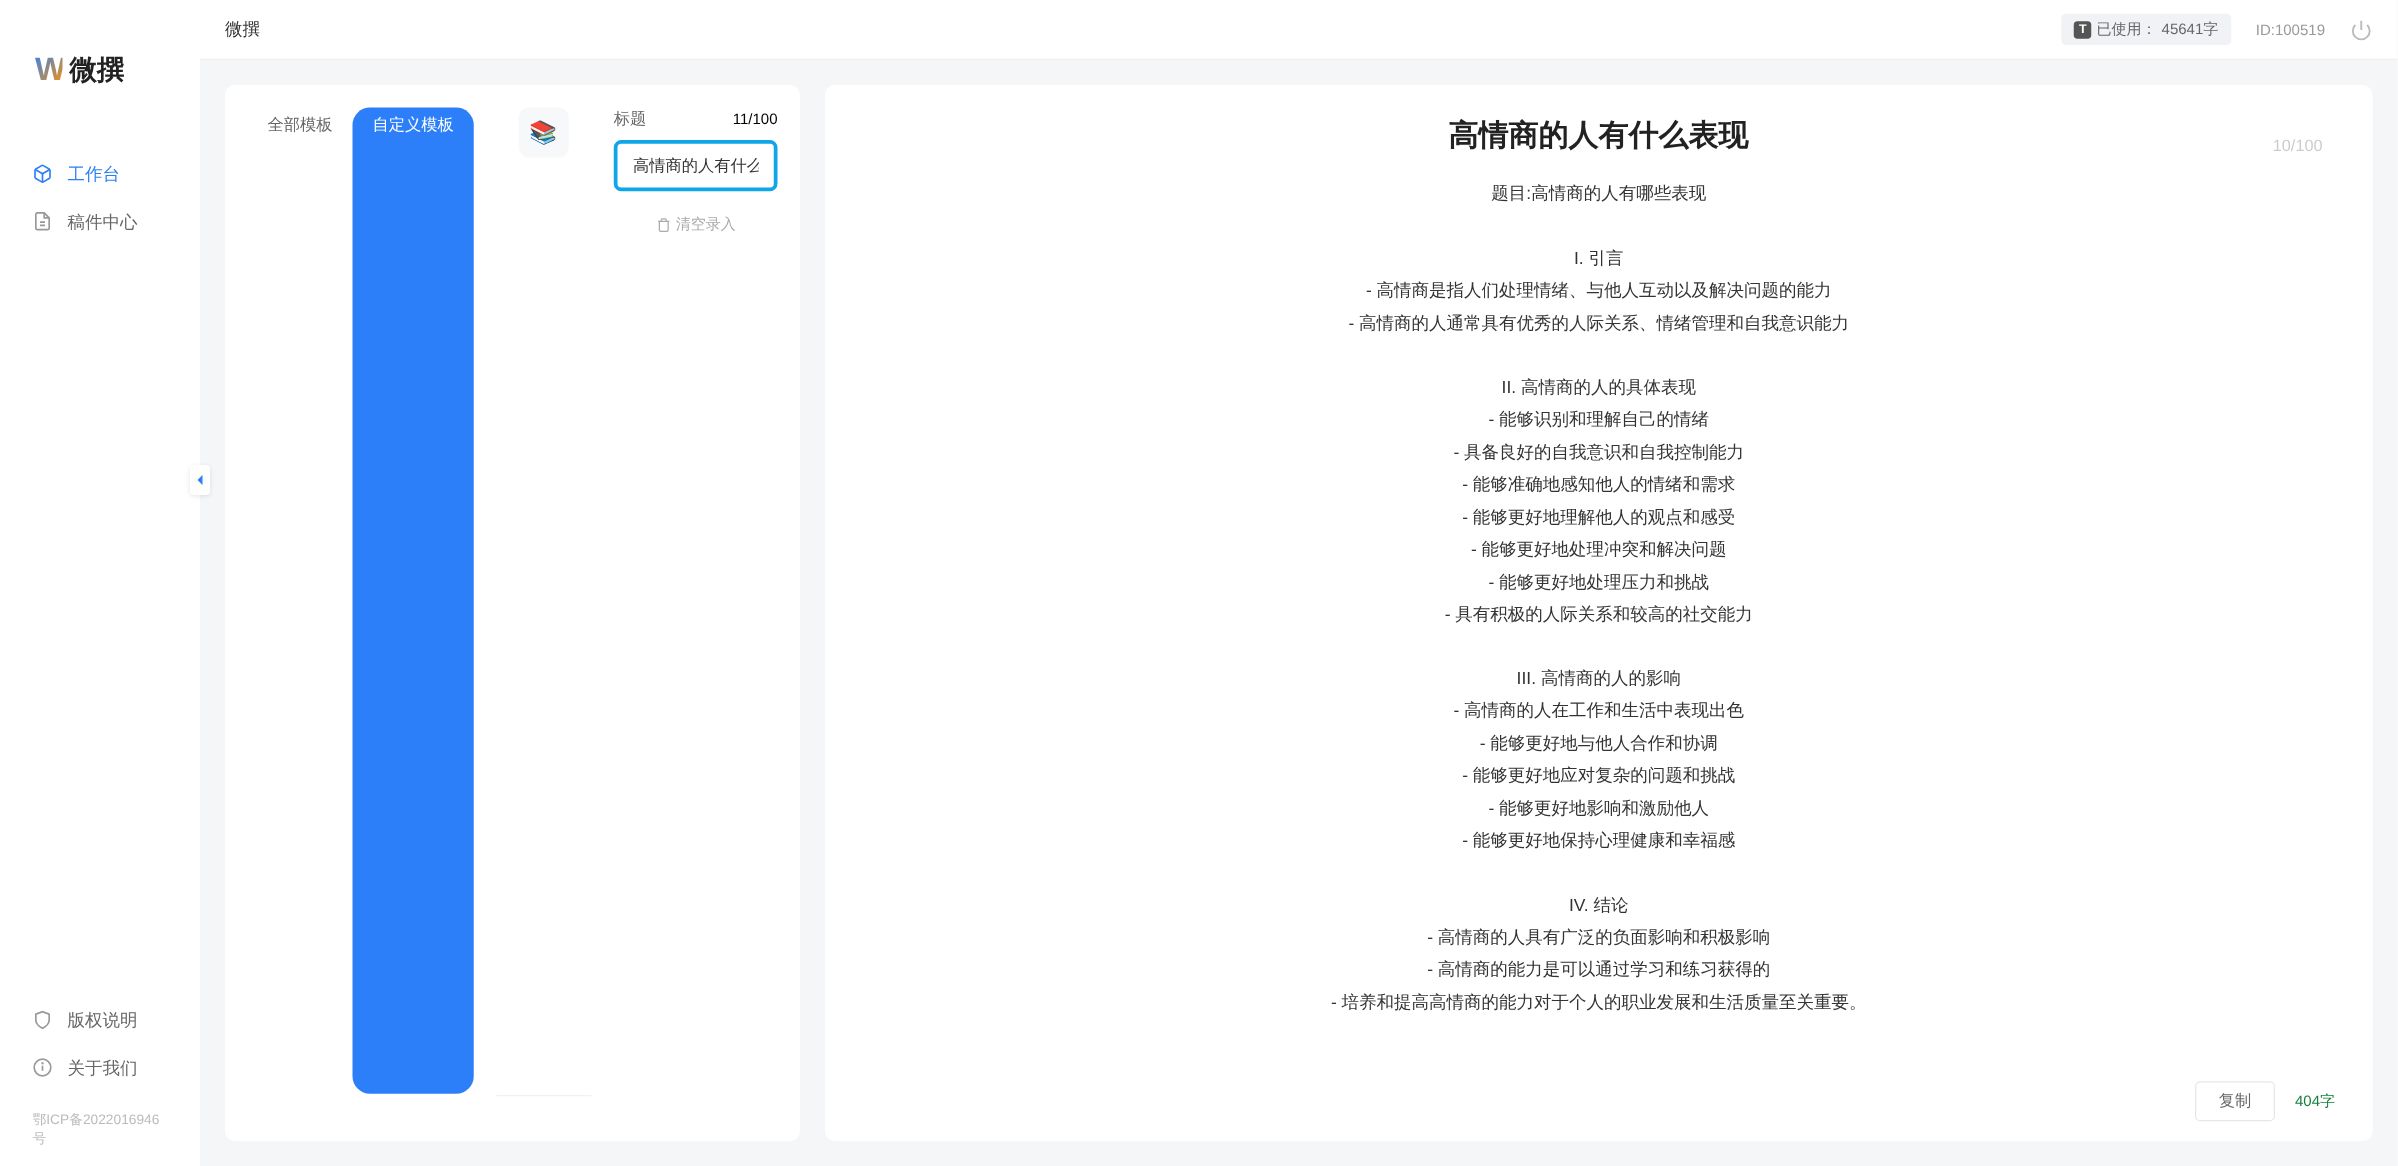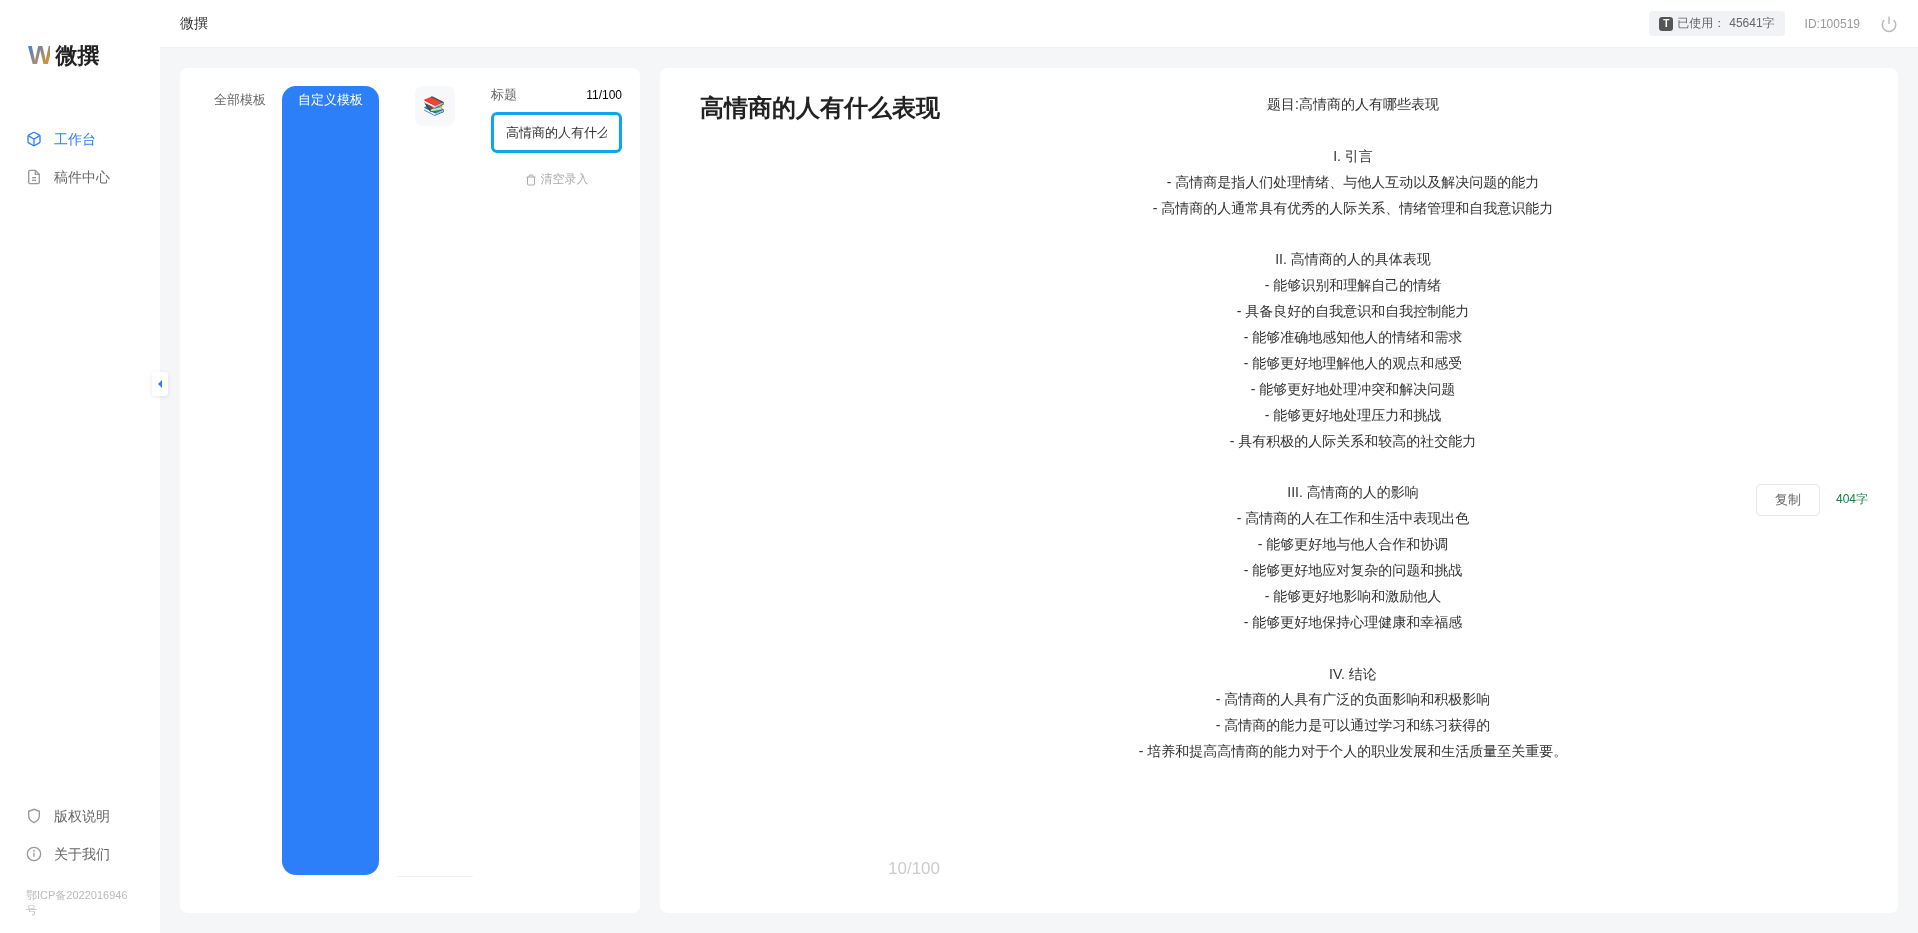--- a/index.html
+++ b/index.html
@@ -52,28 +52,28 @@
     .field-label-row { display: flex; justify-content: space-between; align-items: center; margin-bottom: 8px; }
     .field-label { font-size: 13px; color: #666; }
     .field-counter { font-size: 12px; color: #000000; }
     .text-input { width: 100%; border: 3px solid #0ea5e9; border-radius: 6px; padding: 10px 12px; font-size: 13px; color: #333; outline: none; }
     
     .clear-row { text-align: center; margin-top: 18px; color: #aaa; font-size: 12px; cursor: pointer; display: flex; align-items: center; justify-content: center; gap: 4px; }
     
     .generate-btn { margin: 0 110px; background: #3d7fff; color: #fff; border: none; border-radius: 6px; padding: 11px 0; font-size: 14px; cursor: pointer; }
     
     
-    .right-panel { flex: 1; background: #fff; border-radius: 8px; display: flex; flex-direction: row; padding: 24px 0 16px; position: relative; }
+    .right-panel { flex: 1; background: #fff; border-radius: 8px; display: flex; flex-direction: column; padding: 24px 0 16px; position: relative; }
     .doc-title-row { display: flex; align-items: baseline; justify-content: center; padding: 0 40px; position: relative; margin-bottom: 18px; }
     .doc-title { font-size: 24px; font-family: "SimSun", serif; font-weight: 600; color: #222; text-align: center; }
-    .title-counter { position: absolute; right: 40px; bottom: 0; font-size: 17px; color: #ccc; }
+    .title-counter { position: absolute; right: 40px; bottom: 0; font-size: 13px; color: #ccc; }
     
     .doc-body { flex: 1; padding: 0 40px; font-size: 14px; line-height: 1.85; color: #333; white-space: pre-wrap; font-family: "Microsoft YaHei", sans-serif; overflow-y: auto; text-align: center; }
     
-    .doc-footer { display: flex; align-items: center; gap: 16px; padding: 10px 30px 0; }
+    .doc-footer { display: flex; justify-content: flex-end; align-items: center; gap: 16px; padding: 10px 30px 0; }
     .copy-btn { border: 1px solid #e5e7eb; background: #fff; border-radius: 4px; padding: 6px 18px; font-size: 13px; color: #666; cursor: pointer; }
     .word-count { font-size: 12px; color: #15803d; }
     
     svg { display: block; }
   </style>
 </head>
 <body>
 
 <div class="layout">
   <aside class="sidebar">

